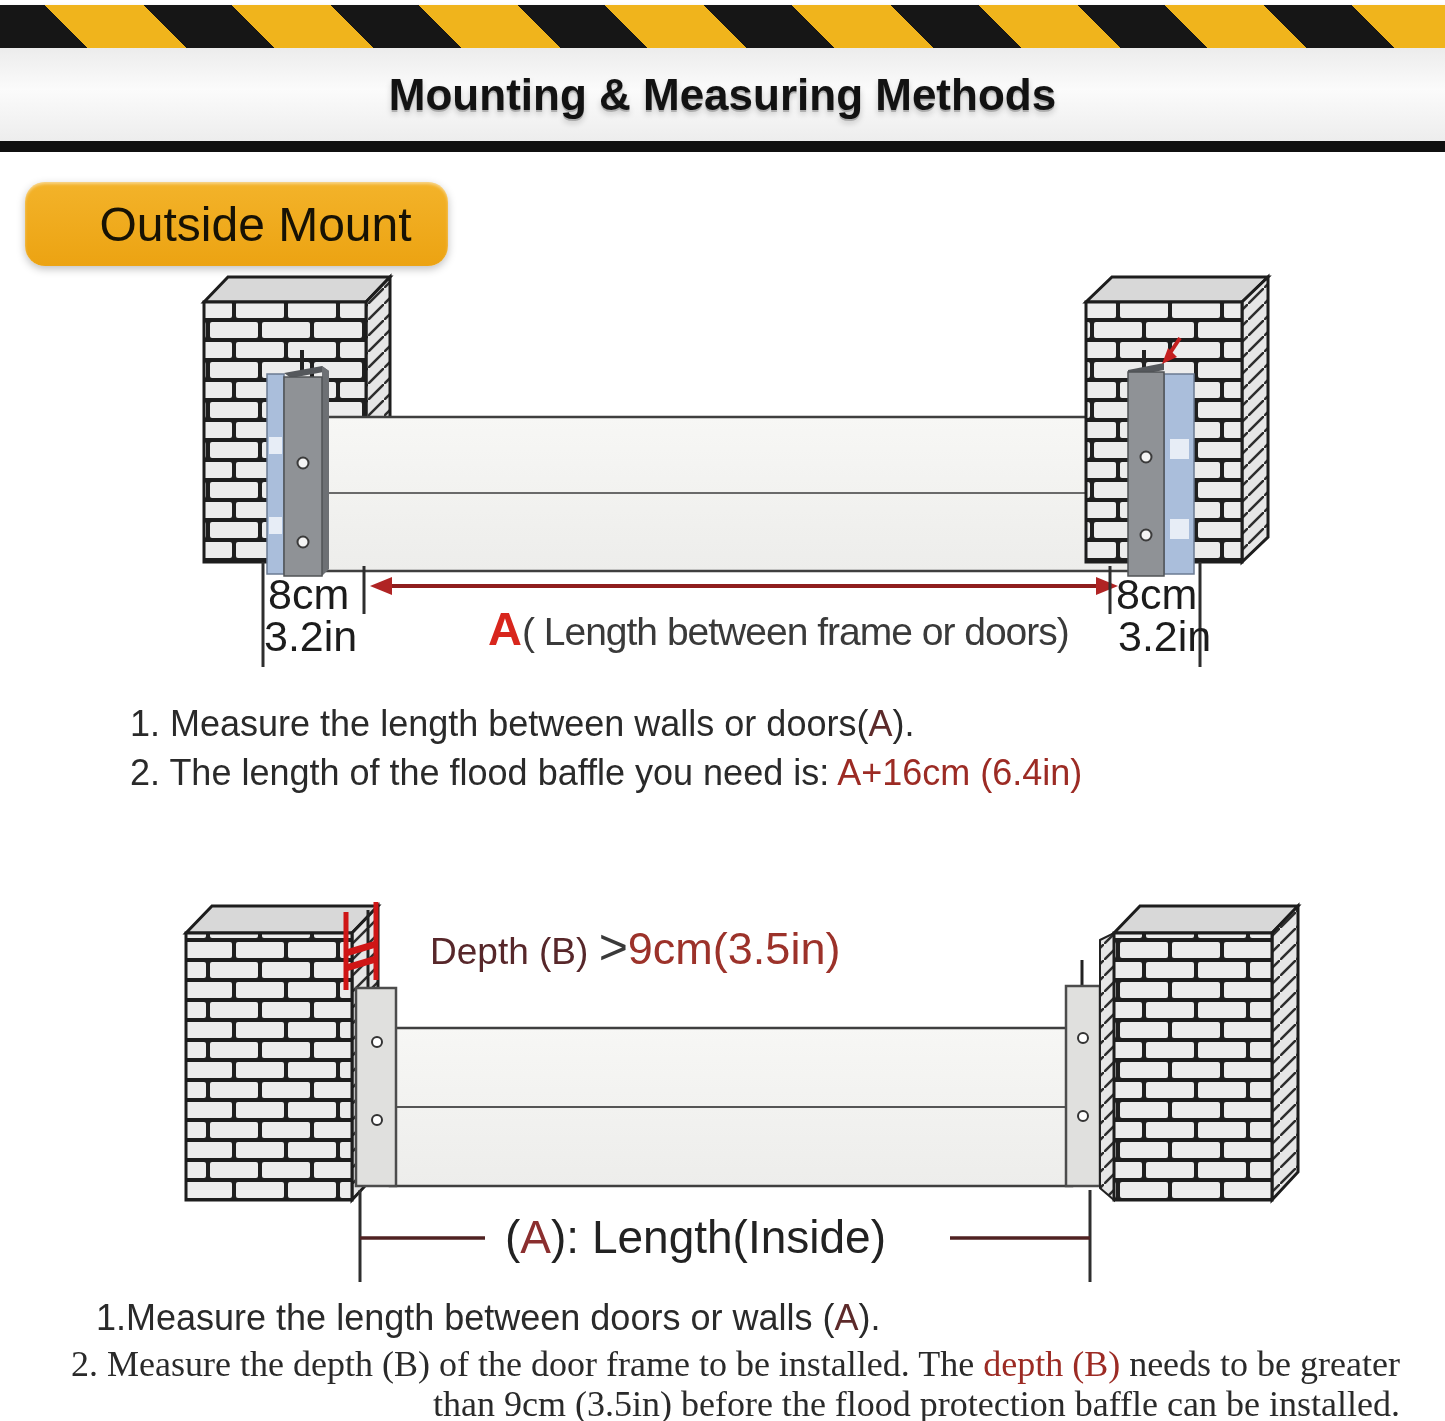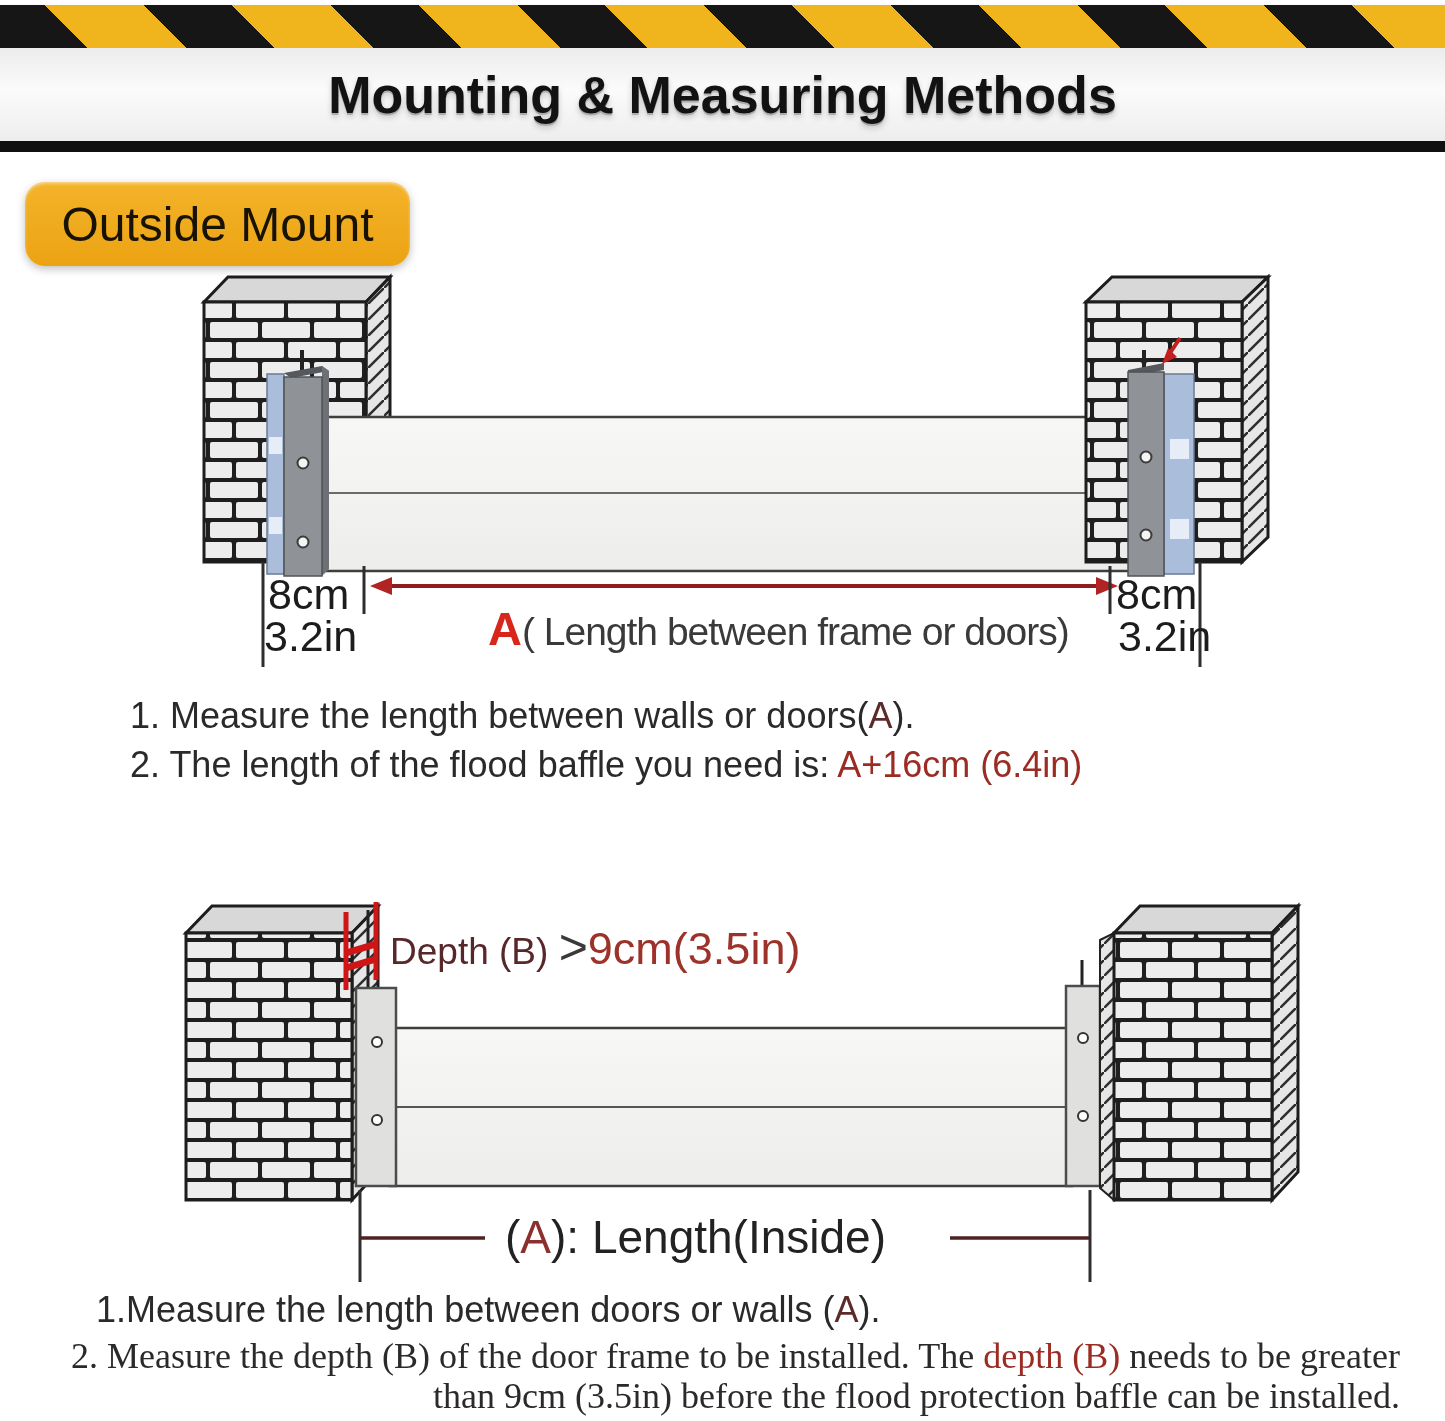--- a/index.html
+++ b/index.html
@@ -12,47 +12,47 @@
     position:absolute;top:5px;left:0;width:1445px;height:43px;
     background:repeating-linear-gradient(45deg,#161616 0 62px,#f0b41c 62px 132px);
     box-shadow:0 4px 6px rgba(0,0,0,.28);
   }
   .titleband{
     position:absolute;top:48px;left:0;width:1445px;height:93px;
     background:linear-gradient(180deg,#ececec,#fbfbfb 45%,#ededed);
     display:flex;align-items:center;justify-content:center;
   }
   .title{
-    font-size:52px;font-weight:bold;color:#121212;letter-spacing:0px;
+    font-size:44px;font-weight:bold;color:#121212;letter-spacing:0px;
     text-shadow:0 2px 0 rgba(90,90,90,.35),0 4px 6px rgba(0,0,0,.20);
     white-space:nowrap;
   }
   .blackbar{position:absolute;top:141px;left:0;width:1445px;height:11px;background:#101010;}
   
   .badge{
     position:absolute;left:25px;width:385px;height:84px;border-radius:20px;
     background:linear-gradient(180deg,#f3b32a,#eca312);
     box-shadow:0 3px 8px rgba(0,0,0,.25), inset 0 2px 3px rgba(255,255,255,.45);
     display:flex;align-items:center;justify-content:center;
-    font-size:48px;color:#171204;white-space:nowrap;
+    font-size:48px;color:#171204;white-space:nowrap;padding-left:38px;
   }
   #badge-outside{top:182px;}
   #badge-inside{top:810px;}
   
   .diagram-svg{position:absolute;left:0;top:0;width:1445px;height:1421px;}
   
   .meas{position:absolute;font-size:43px;color:#1c1c1c;white-space:nowrap;}
   .span-label{position:absolute;font-size:39px;color:#3a3a3a;letter-spacing:-1px;white-space:nowrap;}
   .span-label .letter{color:#d8261d;font-weight:bold;font-size:47px;letter-spacing:0;}
-  .depth-label{position:absolute;font-size:37px;color:#57272a;white-space:nowrap;}
+  .depth-label{position:absolute;font-size:37px;color:#57272a;white-space:nowrap;margin-left:40px;}
   .depth-label .gt{font-size:50px;color:#3a3a3a;}
   .depth-label .val{font-size:45px;color:#9c322a;}
   .len-label{position:absolute;font-size:46px;color:#222222;white-space:nowrap;}
   .len-label .letter{color:#8b2f2f;}
-  .step{position:absolute;font-size:36px;color:#2a2a2a;}
+  .step{position:absolute;font-size:36px;color:#2a2a2a;margin-top:8px;}
   .step .accent{color:#9c2b24;}
   .step .accent-soft{color:#5d2a2a;}
   .step-center{width:1352px;text-align:right;line-height:1.1;font-family:Liberation Serif, serif;}
 </style>
 </head>
 <body>
 
 <div class="canvas">
 
   <div class="hazard"></div>

